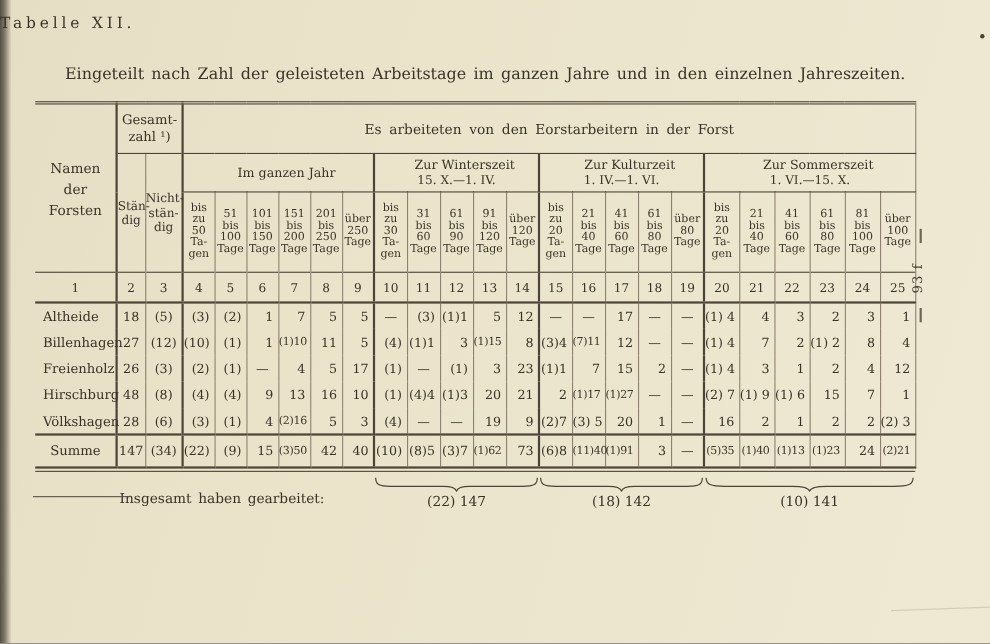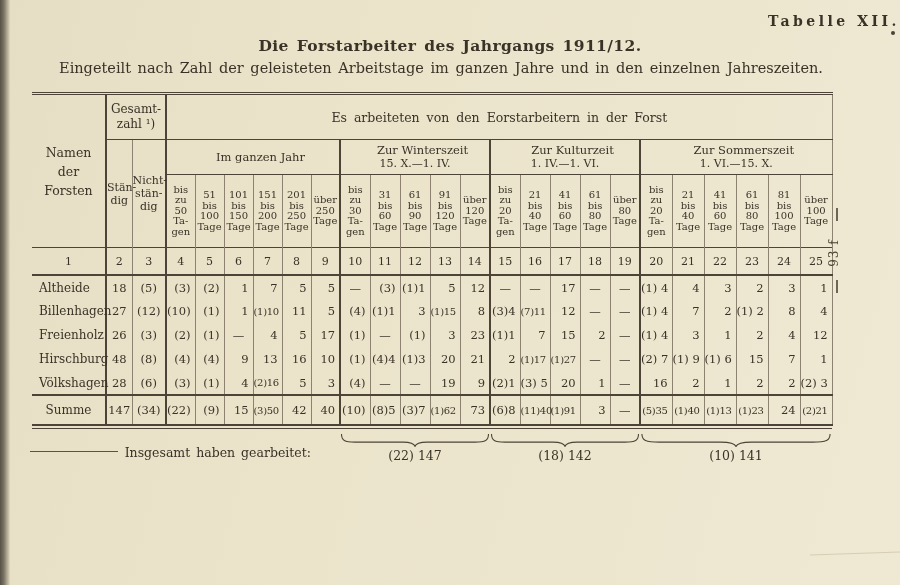--- a/index.html
+++ b/index.html
@@ -9,21 +9,21 @@
     --rl:#8d8270;
   }
   html,body{margin:0;padding:0;background:#777;}
   .page{
     position:relative;width:900px;height:585px;overflow:hidden;
     background:linear-gradient(105deg,#e6dec4 0%,#ebe4cb 40%,#efe8d3 100%);
     font-family:"DejaVu Serif", serif;color:var(--ink);
   }
   .gutter{position:absolute;left:0;top:0;bottom:0;width:11px;
     background:linear-gradient(90deg,#555047 0%,#7b7363 35%,rgba(235,228,203,0) 95%);}
-  .t-label{position:absolute;top:13px;left:0;right:0;text-align:right;font-size:14px;letter-spacing:3.5px;font-weight:bold;}
+  .t-label{position:absolute;top:13px;left:0;right:0;text-align:left;font-size:14px;letter-spacing:3.5px;}
   .t-title{position:absolute;top:36px;left:0;right:0;text-align:center;font-size:15.5px;font-weight:bold;margin:0;letter-spacing:.4px;word-spacing:2px;}
   .t-sub{position:absolute;top:60px;left:0;right:18px;text-align:center;font-size:14.5px;word-spacing:2px;}
 
   .tbl-wrap{position:absolute;left:32px;top:92px;width:800px;}
   table.tbl{border-collapse:collapse;table-layout:fixed;width:800px;border-top:3px double var(--rd);}
   th,td{font-weight:normal;padding:0;overflow:visible;white-space:nowrap;}
   .bl{border-left:1px solid var(--rl);}
   .bh{border-left:2px solid var(--rd);}
   .br{border-right:1px solid var(--rl);}
   .rA th{height:44px;vertical-align:middle;}
@@ -42,21 +42,21 @@
   td.name{font-size:12px;text-align:left;padding-left:7px;}
   td.sm-name{text-align:center;padding-left:0;}
   td.data{font-size:11.5px;text-align:right;padding-right:4px;}
   td.cc{text-align:center;padding-right:0;}
   td.dash{text-align:center;padding-right:0;}
   td.sm{font-size:10px;letter-spacing:-.3px;}
   tfoot td{border-top:2px solid var(--rd);border-bottom:2px solid var(--rd);height:28px;}
   .bottom-thin{height:1px;background:var(--rd);margin-top:2px;width:800px;}
 
   .totals{position:relative;height:42px;margin-top:2px;}
-  .totals-label{position:absolute;left:64px;top:14px;width:215px;text-align:right;font-size:12.5px;word-spacing:2px;}
+  .totals-label{position:absolute;left:48px;top:14px;width:215px;text-align:right;font-size:12.5px;word-spacing:2px;}
   .brace{position:absolute;top:3px;height:13px;}
   .b0{left:308px;width:150px;}
   .b1{left:458px;width:150px;}
   .b2{left:608px;width:192px;}
   .totals-val{position:absolute;top:17px;font-size:12.5px;text-align:center;}
   .v0{left:308px;width:150px;}
   .v1{left:458px;width:150px;}
   .v2{left:608px;width:192px;}
 
   .fn-rule{position:absolute;left:30px;top:451px;width:88px;height:1px;background:#5c5243;}
@@ -69,21 +69,20 @@
   .speck{position:absolute;left:891px;top:31px;width:4px;height:4px;border-radius:50%;background:#4b4234;}
   .crease{position:absolute;left:810px;top:553px;width:92px;height:1px;background:#d6ceb3;transform:rotate(-2deg);}
 </style>
 </head>
 <body>
 
 <div class="page">
   <div class="gutter"></div>
 
   <div class="t-label">Tabelle XII.</div>
-  <h1 class="t-title">Die Forstarbeiter des Jahrgangs 1911/12.</h1>
   <div class="t-sub">Eingeteilt nach Zahl der geleisteten Arbeitstage im ganzen Jahre und in den einzelnen Jahreszeiten.</div>
 
   <div class="tbl-wrap">
     <table class="tbl">
       <colgroup>
           <col style="width: 74px;">
           <col style="width: 26px;">
           <col style="width: 34px;">
           <col style="width: 29px;">
           <col style="width: 29px;">
@@ -375,21 +374,21 @@
             <td class="data bl">(1)</td>
             <td class="data bl">4</td>
             <td class="data bl sm">(2)16</td>
             <td class="data bl">5</td>
             <td class="data bl">3</td>
             <td class="data bh">(4)</td>
             <td class="data bl dash">—</td>
             <td class="data bl dash">—</td>
             <td class="data bl">19</td>
             <td class="data bl">9</td>
-            <td class="data bh">(2)1</td>
+            <td class="data bh">(2)7</td>
             <td class="data bl">(3) 5</td>
             <td class="data bl">20</td>
             <td class="data bl">1</td>
             <td class="data bl dash">—</td>
             <td class="data bh">16</td>
             <td class="data bl">2</td>
             <td class="data bl">1</td>
             <td class="data bl">2</td>
             <td class="data bl">2</td>
             <td class="data bl br">(2) 3</td>

